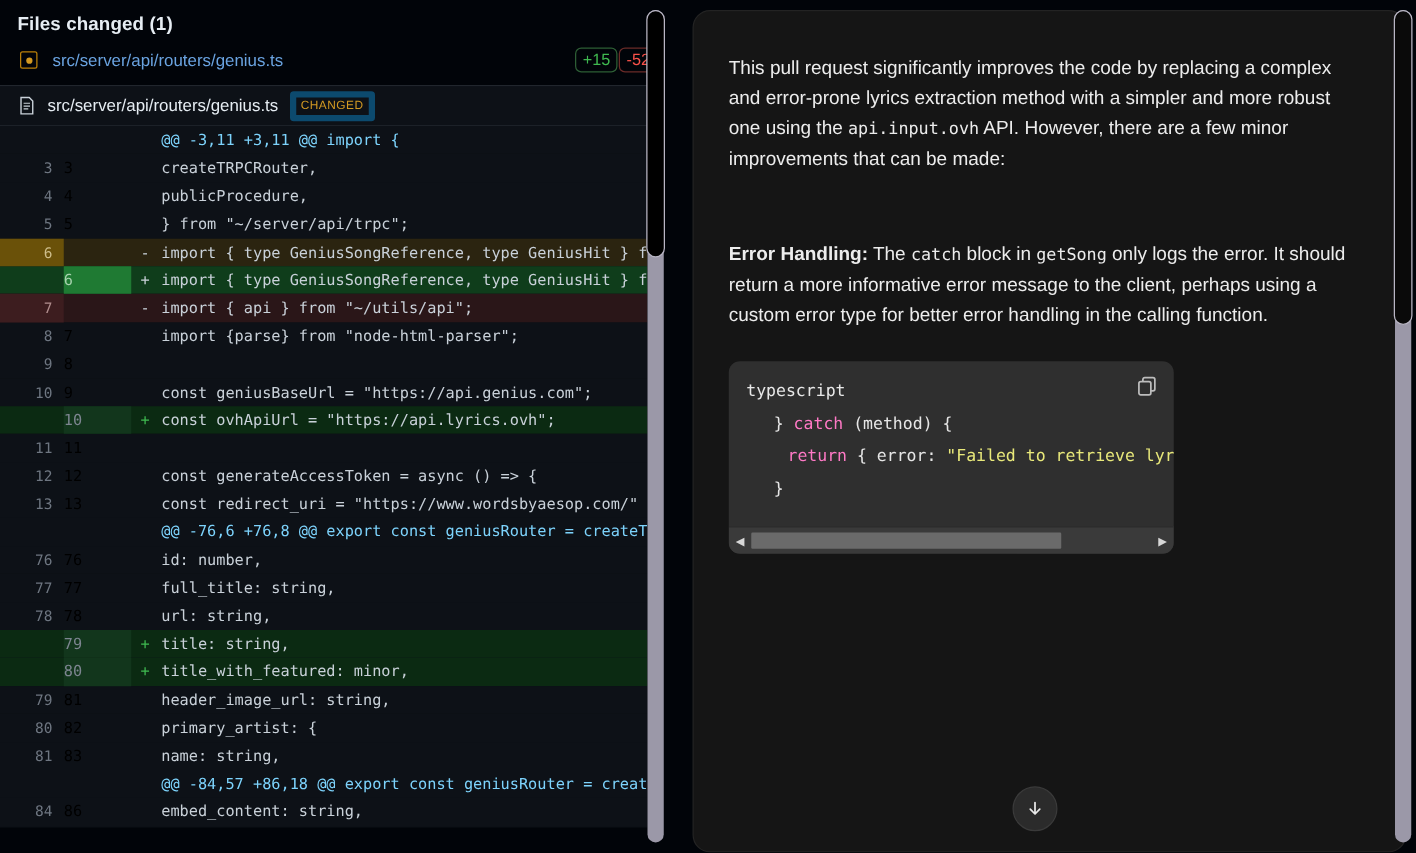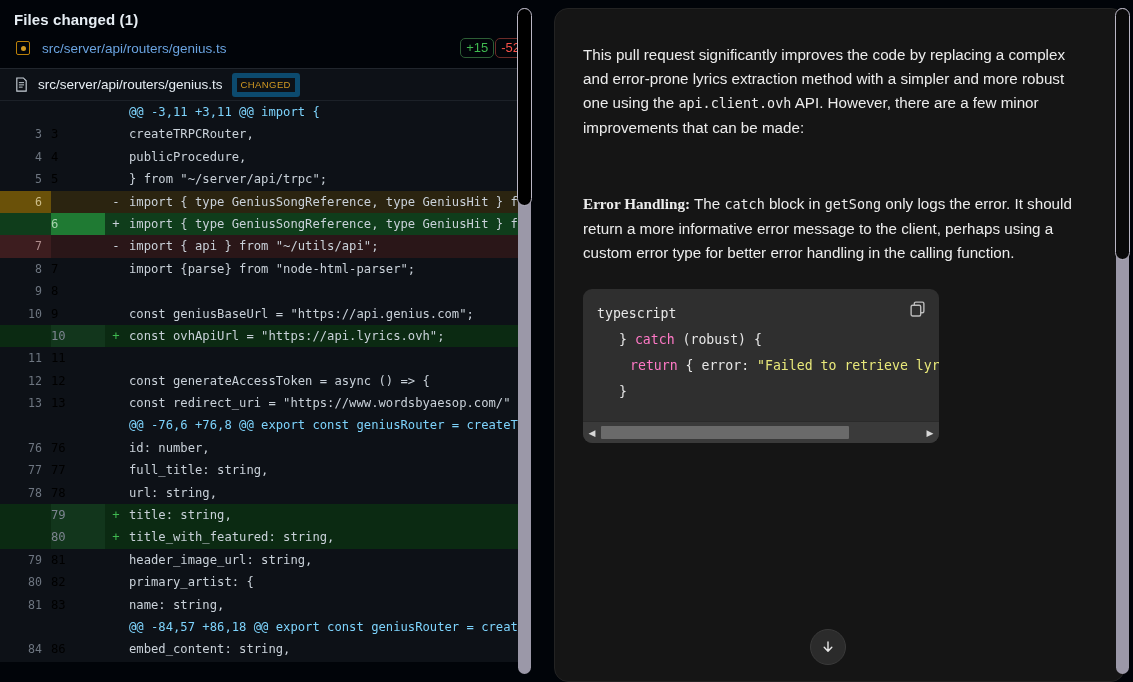--- a/index.html
+++ b/index.html
@@ -150,21 +150,21 @@
     padding: 34px 46px 0 28px;
     color: #ececec;
     font-size: 15.2px;
     line-height: 24px;
   }
   .chat-inner p { margin-bottom: 24px; }
   .chat-inner .mono {
     font-family: "DejaVu Sans Mono", monospace;
     font-size: 13.4px;
   }
-  .chat-inner b { font-weight: bold; font-family: Liberation Serif, serif; }
+  .chat-inner b { font-weight: bold; }
   .spacer-lg { height: 28px; }
 
   
   .codeblock {
     position: relative;
     background: #2f2f2f;
     border-radius: 9px;
     margin: 0 0 28px 0;
     width: 356px;
     overflow: hidden;
@@ -364,21 +364,21 @@
           <div class="dl add">
             <span class="gut"></span>
             <span class="gut2">79</span>
             <span class="marker">+</span>
             <span class="code">                  title: string,</span>
           </div>
           <div class="dl add">
             <span class="gut"></span>
             <span class="gut2">80</span>
             <span class="marker">+</span>
-            <span class="code">                  title_with_featured: string,</span>
+            <span class="code">                  title_with_featured: minor,</span>
           </div>
           <div class="dl ctx">
             <span class="gut">79</span>
             <span class="gut2">81</span>
             <span class="marker"></span>
             <span class="code">                  header_image_url: string,</span>
           </div>
           <div class="dl ctx">
             <span class="gut">80</span>
             <span class="gut2">82</span>
@@ -409,38 +409,38 @@
       <div class="lsb-track"></div>
       <div class="lsb-thumb"></div>
     </div>
   </div>
 
   <div class="right-pane">
     <div class="chat-card">
       <div class="chat-inner">
 
         <p>
-          <span>This pull request significantly improves the code by replacing a complex and error-prone lyrics extraction method with a simpler and more robust one using the </span><span class="mono">api.client.ovh</span><span> API.  However, there are a few minor improvements that can be made:</span>
+          <span>This pull request significantly improves the code by replacing a complex and error-prone lyrics extraction method with a simpler and more robust one using the </span><span class="mono">api.input.ovh</span><span> API.  However, there are a few minor improvements that can be made:</span>
         </p>
 
         <div class="spacer-lg"></div>
 
         <p>
           <b>Error Handling:</b><span> The </span><span class="mono">catch</span><span> block in </span><span class="mono">getSong</span><span> only logs the error.  It should return a more informative error message to the client, perhaps using a custom error type for better error handling in the calling function.</span>
         </p>
 
         <div class="codeblock">
           <svg class="cb-copy" viewBox="0 0 16 16">
             <rect x="5" y="2" width="9" height="10" rx="1.4" fill="none" stroke="#d6d6d6" stroke-width="1.3"></rect>
             <rect x="2" y="5" width="9" height="10" rx="1.4" fill="#2f2f2f" stroke="#d6d6d6" stroke-width="1.3"></rect>
           </svg>
           <div class="cb-body">
             <div class="cb-lang">typescript</div>
             <div id="cb-lines">
-                <div style="padding-left: 22px;"><span class="plain">} </span><span class="kw">catch</span><span class="plain"> (robust) {</span></div>
+                <div style="padding-left: 22px;"><span class="plain">} </span><span class="kw">catch</span><span class="plain"> (method) {</span></div>
                 <div style="padding-left: 33px;"><span class="kw">return</span><span class="plain"> { error: </span><span class="str">"Failed to retrieve lyrics"</span></div>
                 <div style="padding-left: 22px;"><span class="plain">}</span></div>
               </div>
           </div>
           <div class="cb-scroll">
             <span class="cb-arrow">◀</span>
             <span class="cb-thumb"></span>
             <span class="cb-rest"></span>
             <span class="cb-arrow">▶</span>
           </div>

